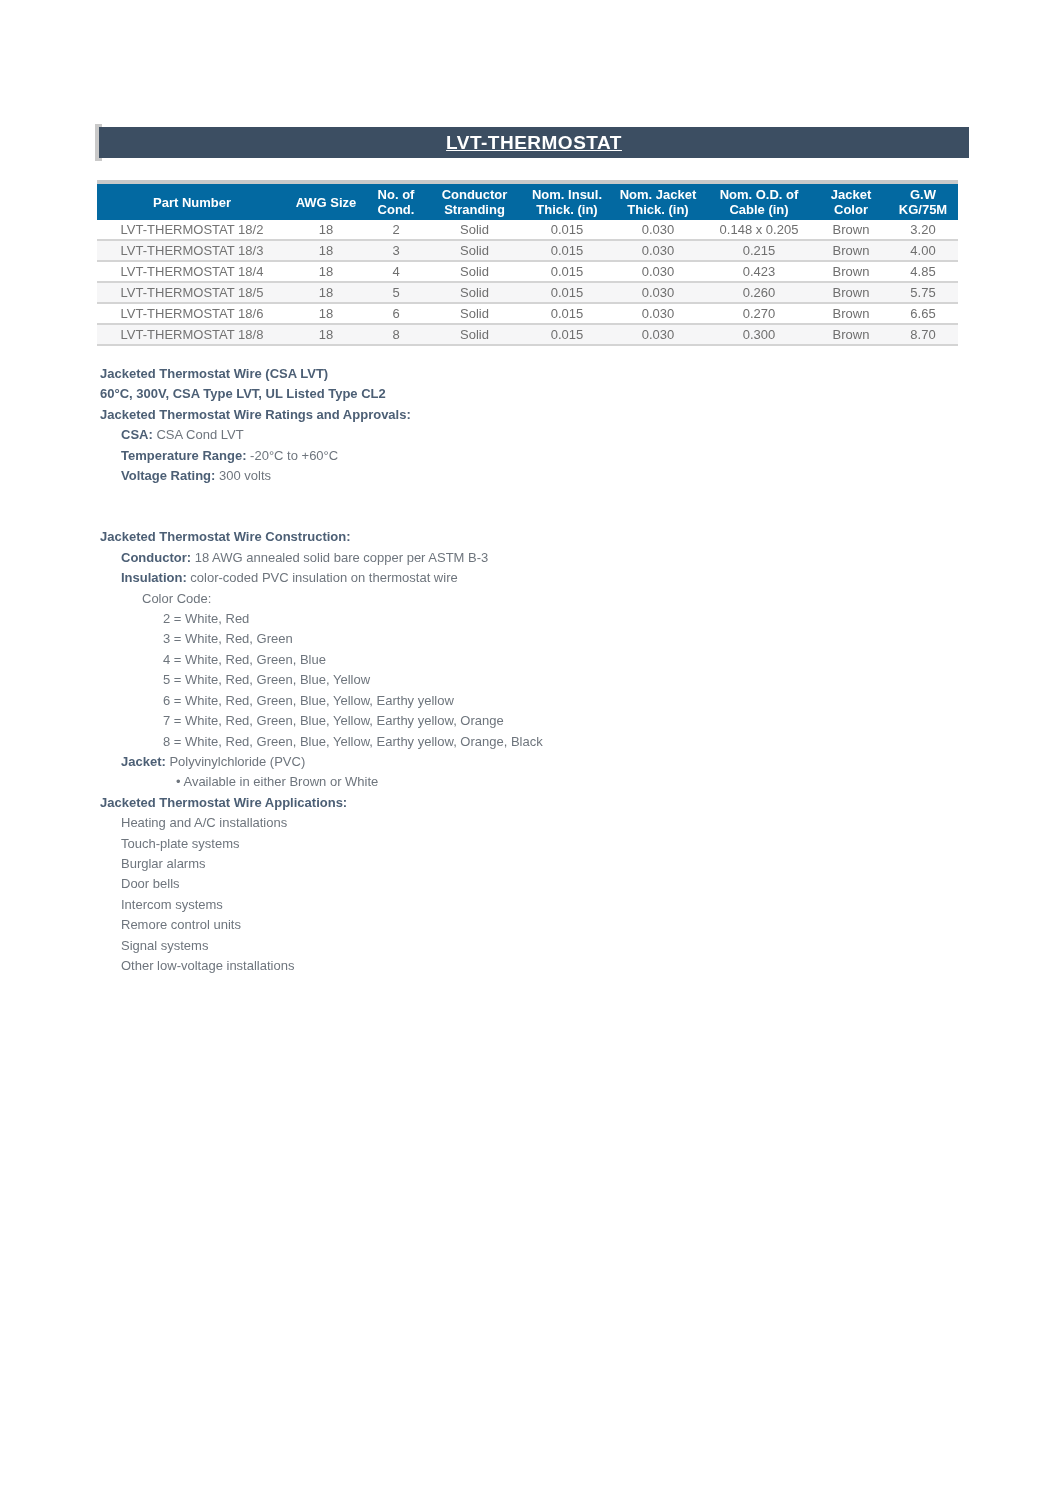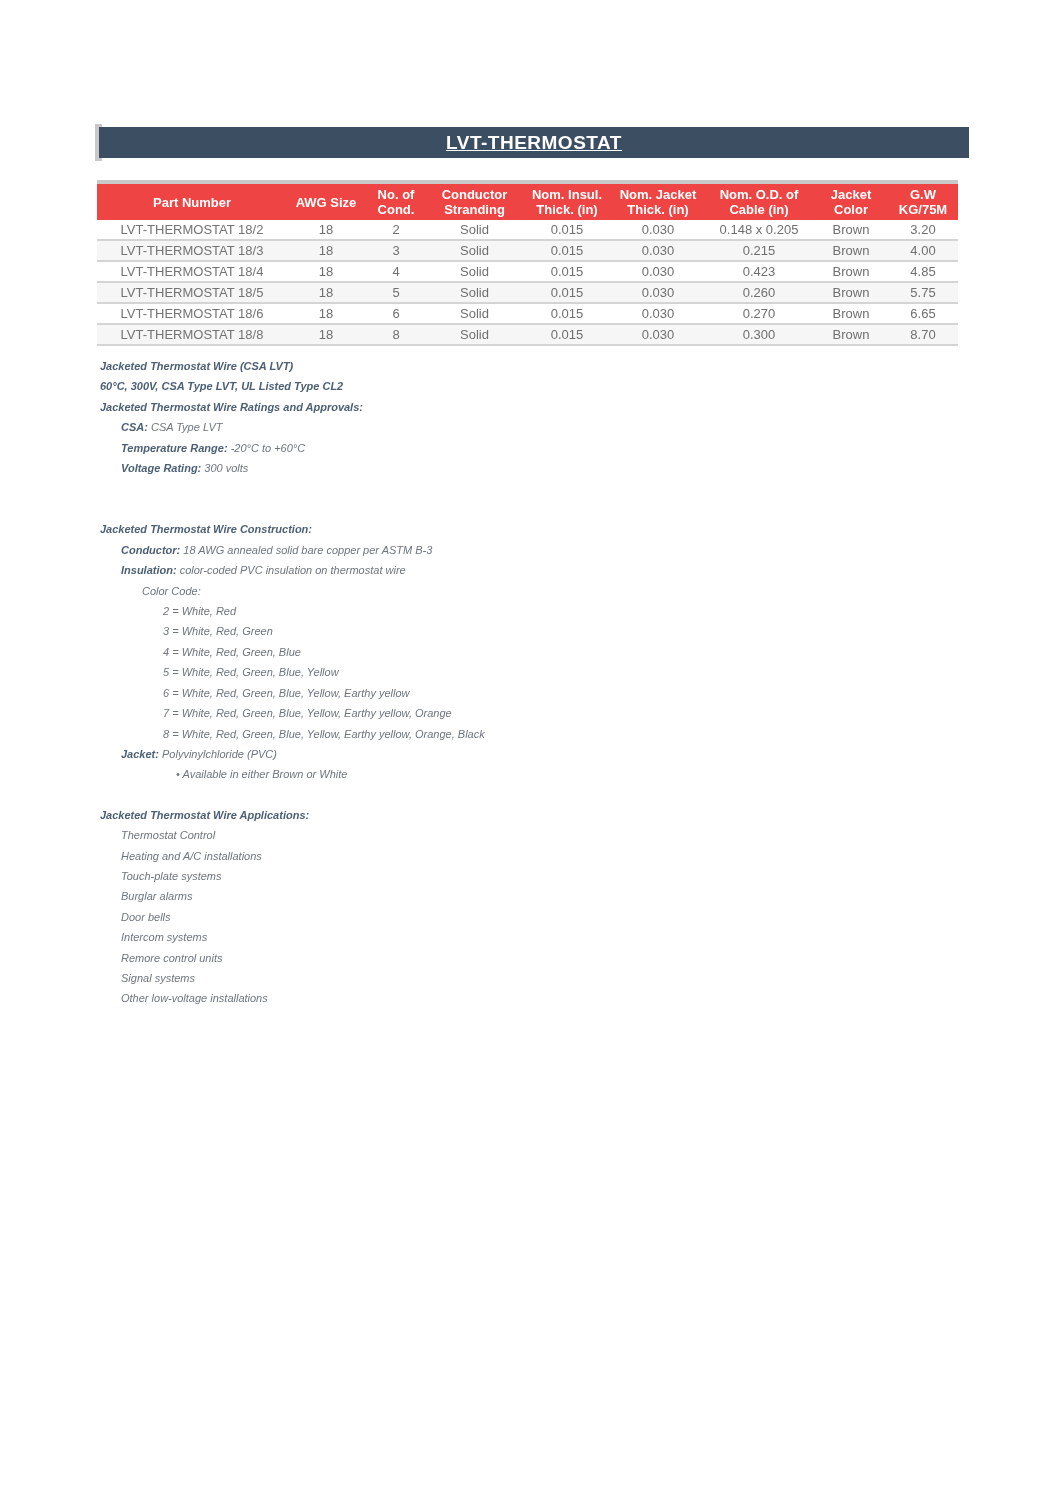--- a/index.html
+++ b/index.html
@@ -27,37 +27,37 @@
   
   .spec-table-wrap {
     position: absolute; left: 97px; top: 180px; width: 861px;
     border-top: 4px solid #c9c9c9;
   }
   table.spec {
     border-collapse: collapse; table-layout: fixed;
     width: 861px; font-size: 13px;
   }
   table.spec thead th {
-    background: #ef4444; color: #ffffff; font-weight: bold;
+    background: #0369a1; color: #ffffff; font-weight: bold;
     padding: 3px 2px; line-height: 15px; vertical-align: middle;
     border: none;
   }
   table.spec tbody td {
     text-align: center; color: #6f6f6f;
     padding: 2px 2px; line-height: 15px;
     border-bottom: 2px solid #d4d4d4;
     background: #ffffff;
   }
   table.spec tbody tr:nth-child(even) td { background: #f6f6f7; }
   table.spec tbody td.pn { color: #737373; cursor: pointer; }
 
   
   .content {
-    position: absolute; left: 100px; top: 356px; width: 880px;
-    font-size: 11px; line-height: 20.4px; color: #6e757d; font-style: italic;
+    position: absolute; left: 100px; top: 364px; width: 880px;
+    font-size: 13px; line-height: 20.4px; color: #6e757d;
   }
   .content .b, .content .hd { font-weight: bold; color: #4c5f75; }
   .l1 { padding-left: 21px; }
   .l2 { padding-left: 42px; }
   .l3 { padding-left: 63px; }
   .bullet { padding-left: 76px; }
   .gap { margin-top: 20px; }
 </style>
 </head>
 <body>
@@ -162,40 +162,39 @@
       </tr>
     </tbody>
   </table>
 </div>
 
 <div class="content">
   <div class="hd">Jacketed Thermostat Wire (CSA LVT)</div>
   <div class="hd">60°C, 300V, CSA Type LVT, UL Listed Type CL2</div>
 
   <div class="hd">Jacketed Thermostat Wire Ratings and Approvals:</div>
-  <div class="l1"><span class="b">CSA:</span> <span>CSA Type LVT</span></div>
+  <div class="l1"><span class="b">CSA:</span> <span>CSA Cond LVT</span></div>
   <div class="l1"><span class="b">Temperature Range:</span> <span>-20°C to +60°C</span></div>
   <div class="l1"><span class="b">Voltage Rating:</span> <span>300 volts</span></div>
 
   <div class="hd gap" style="margin-top:41px;">Jacketed Thermostat Wire Construction:</div>
   <div class="l1"><span class="b">Conductor:</span> <span>18 AWG annealed solid bare copper per ASTM B-3</span></div>
   <div class="l1"><span class="b">Insulation:</span> <span>color-coded PVC insulation on thermostat wire</span></div>
   <div class="l2">Color Code:</div>
   <div class="l3">2 = White, Red</div>
   <div class="l3">3 = White, Red, Green</div>
   <div class="l3">4 = White, Red, Green, Blue</div>
   <div class="l3">5 = White, Red, Green, Blue, Yellow</div>
   <div class="l3">6 = White, Red, Green, Blue, Yellow, Earthy yellow</div>
   <div class="l3">7 = White, Red, Green, Blue, Yellow, Earthy yellow, Orange</div>
   <div class="l3">8 = White, Red, Green, Blue, Yellow, Earthy yellow, Orange, Black</div>
   <div class="l1"><span class="b">Jacket:</span> <span>Polyvinylchloride (PVC)</span></div>
   <div class="bullet">• Available in either Brown or White</div>
 
-  <div class="hd" style="margin-top:20px;">Jacketed Thermostat Wire Applications:</div>
-  <div class="l1">Thermostat Control</div>
+  <div class="hd" style="">Jacketed Thermostat Wire Applications:</div>
   <div class="l1">Heating and A/C installations</div>
   <div class="l1">Touch-plate systems</div>
   <div class="l1">Burglar alarms</div>
   <div class="l1">Door bells</div>
   <div class="l1">Intercom systems</div>
   <div class="l1">Remore control units</div>
   <div class="l1">Signal systems</div>
   <div class="l1">Other low-voltage installations</div>
 </div>
 

